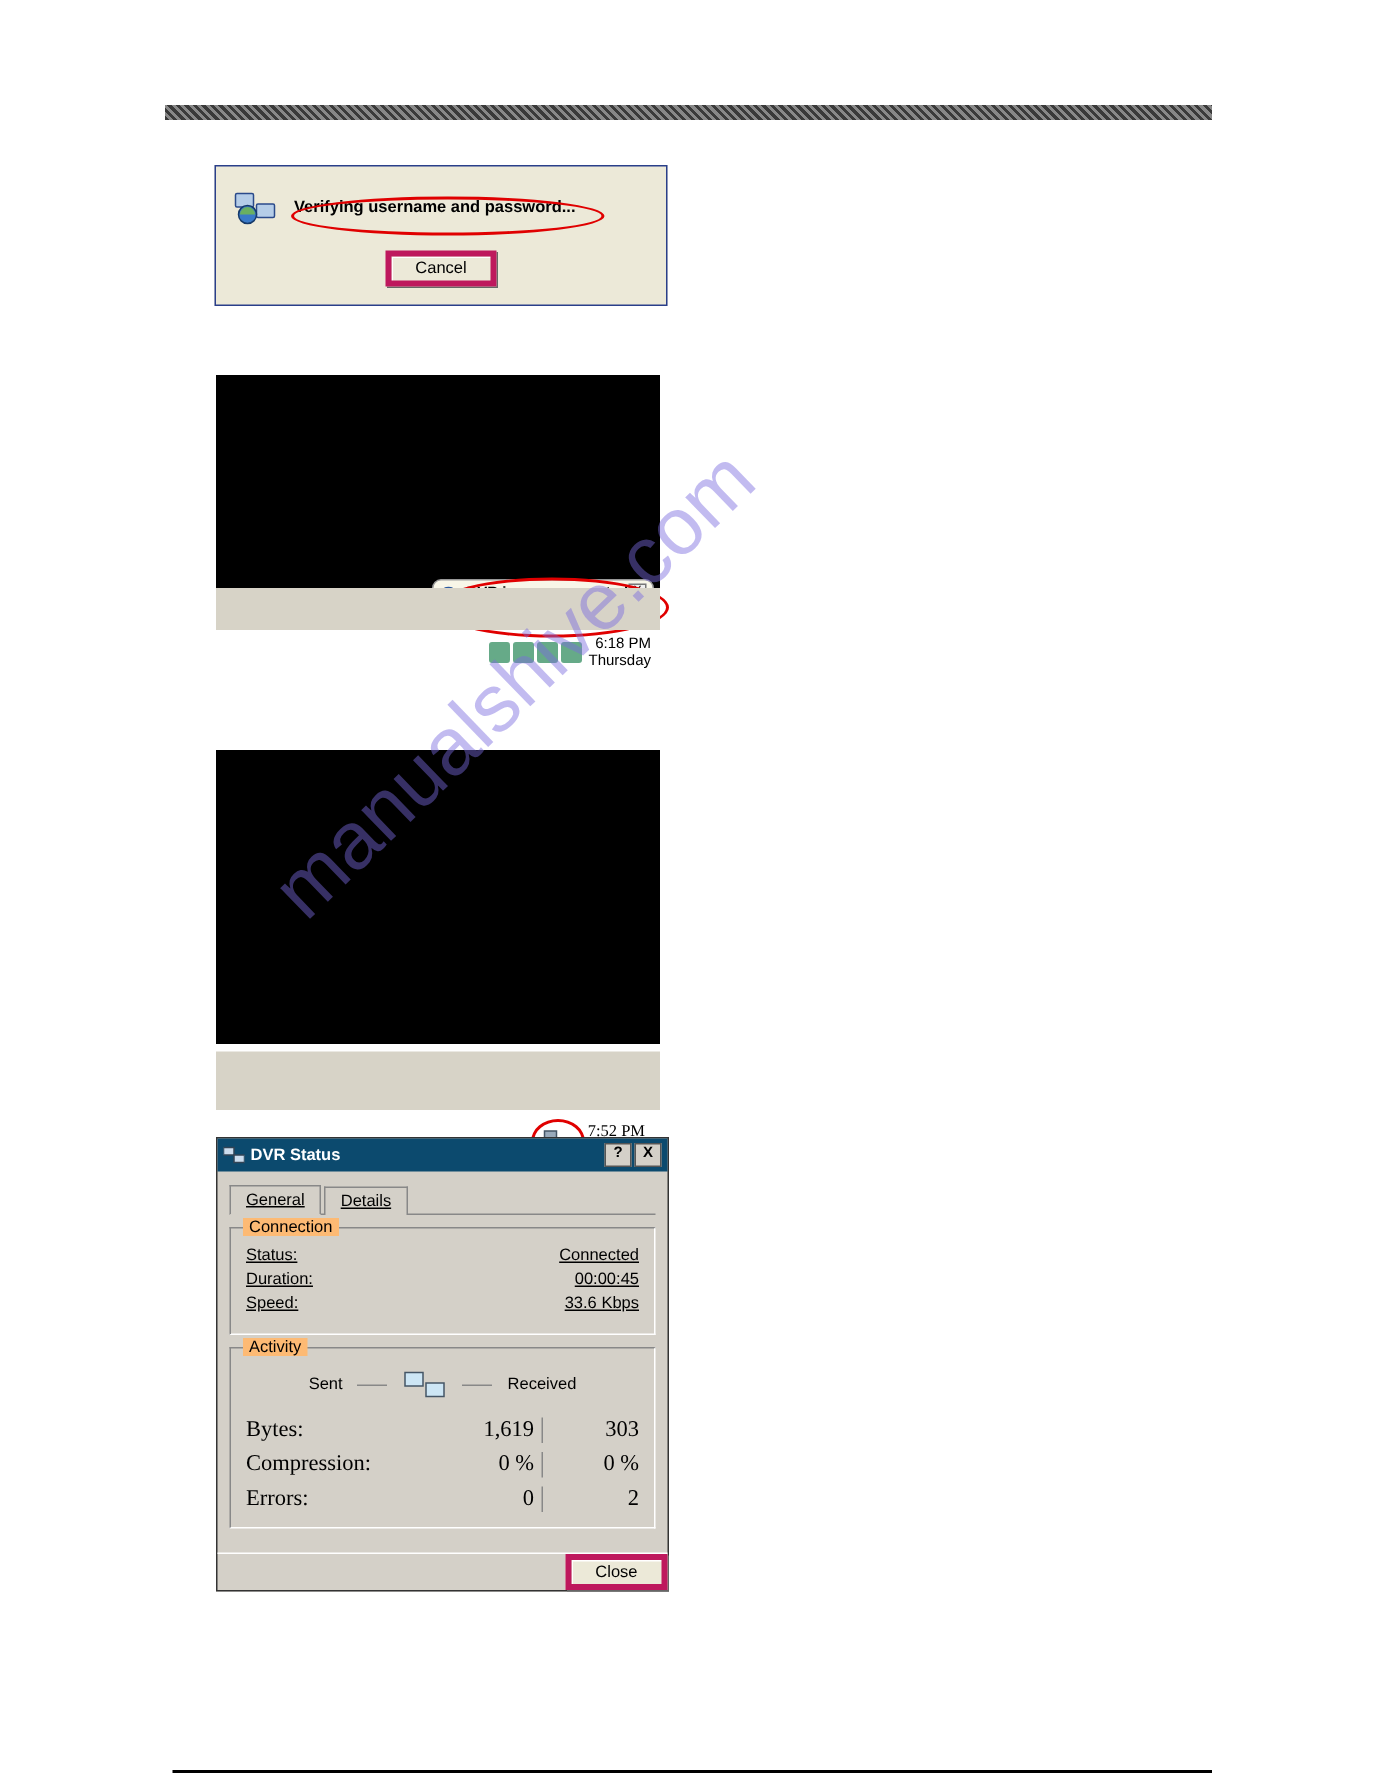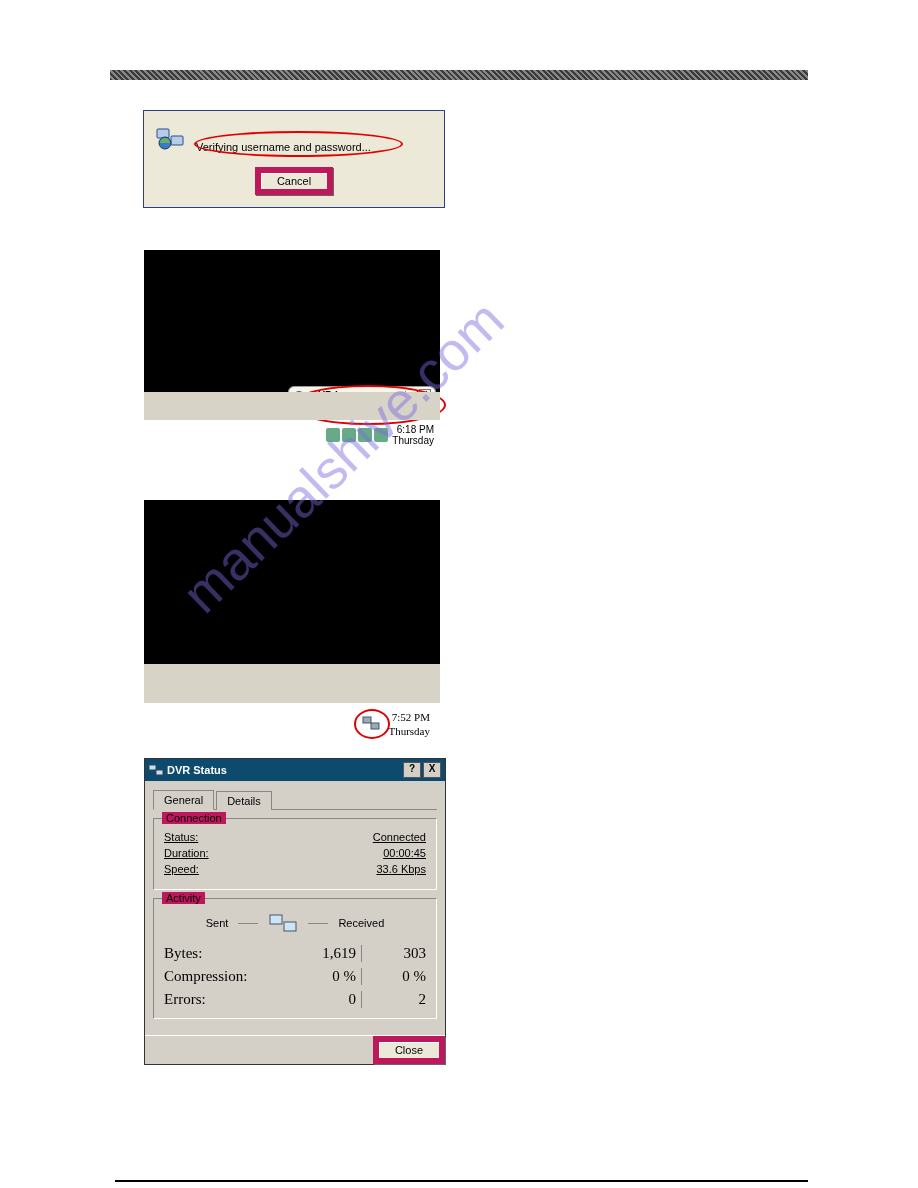--- a/index.html
+++ b/index.html
@@ -38,22 +38,23 @@
 .dlg1-title {
   background: linear-gradient(90deg, #0a246a, #3a6ea5);
   color: #fff;
   font-weight: bold;
   font-size: 11px;
   padding: 3px 6px;
 }
 .dlg1-body {
   padding: 10px 10px 14px 10px;
   display: flex;
-  align-items: flex-end;
+  align-items: center;
   gap: 10px;
+  font-weight: bold;
 }
 .net-icon {
   width: 32px;
   height: 32px;
   flex: 0 0 32px;
 }
 .dlg1-text {
   font-size: 11px;
   padding-top: 2px;
 }
@@ -65,21 +66,21 @@
   height: 22px;
   border: 2px solid #e00000;
   border-radius: 50%;
 }
 .dlg1-btnrow {
   text-align: center;
   padding: 0 0 12px 0;
 }
 .btn {
   background: #ece9d8;
-  border: 6px solid #be185d;
+  border: 4px solid #be185d;
   box-shadow: 1px 1px 0 #fff inset, 1px 1px 0 #666;
   padding: 2px 16px;
   font-size: 11px;
   cursor: pointer;
 }
 
 
 .panel2 {
   position: absolute;
   left: 144px;
@@ -257,38 +258,39 @@
 }
 .tab {
   padding: 3px 10px;
   font-size: 11px;
   border: 1px solid #888;
   border-bottom: none;
   background: #d4d0c8;
   position: relative;
   top: 1px;
   margin-right: 2px;
+  text-decoration: underline;
 }
 .tab.active {
   background: #d4d0c8;
   border-bottom: 1px solid #d4d0c8;
 }
 .groupbox {
   border: 1px solid #fff;
   border-left-color: #888;
   border-top-color: #888;
   padding: 8px 10px 10px 10px;
   margin-bottom: 8px;
   position: relative;
 }
 .groupbox legend, .gb-title {
   position: absolute;
   top: -7px;
   left: 8px;
-  background: #be185d;
+  background: #fdba74;
   padding: 0 4px;
   font-size: 11px;
 }
 .kv {
   display: flex;
   justify-content: space-between;
   font-size: 11px;
   margin: 4px 0;
   text-decoration: underline;
 }
@@ -401,21 +403,21 @@
         <span></span>
       </div>
       <div class="tray-time">
         <div>6:18 PM</div>
         <div>Thursday</div>
       </div>
     </div>
   </div>
 
   <div class="panel3"></div>
-  <div class="panel3-bar" style="position:absolute; left:144px; top:664px;font-family:Liberation Serif, serif;">
+  <div class="panel3-bar" style="position:absolute; left:144px; top:701px;font-family:Liberation Serif, serif;">
     <div class="tray3">
       <div class="tray3-icon">
         <svg width="18" height="16">
           <rect x="1" y="2" width="8" height="6" fill="#9ab" stroke="#456"></rect>
           <rect x="9" y="8" width="8" height="6" fill="#9ab" stroke="#456"></rect>
         </svg>
         <div class="red-circle-tray"></div>
       </div>
       <div class="tray3-time">
         <div>7:52 PM</div>

